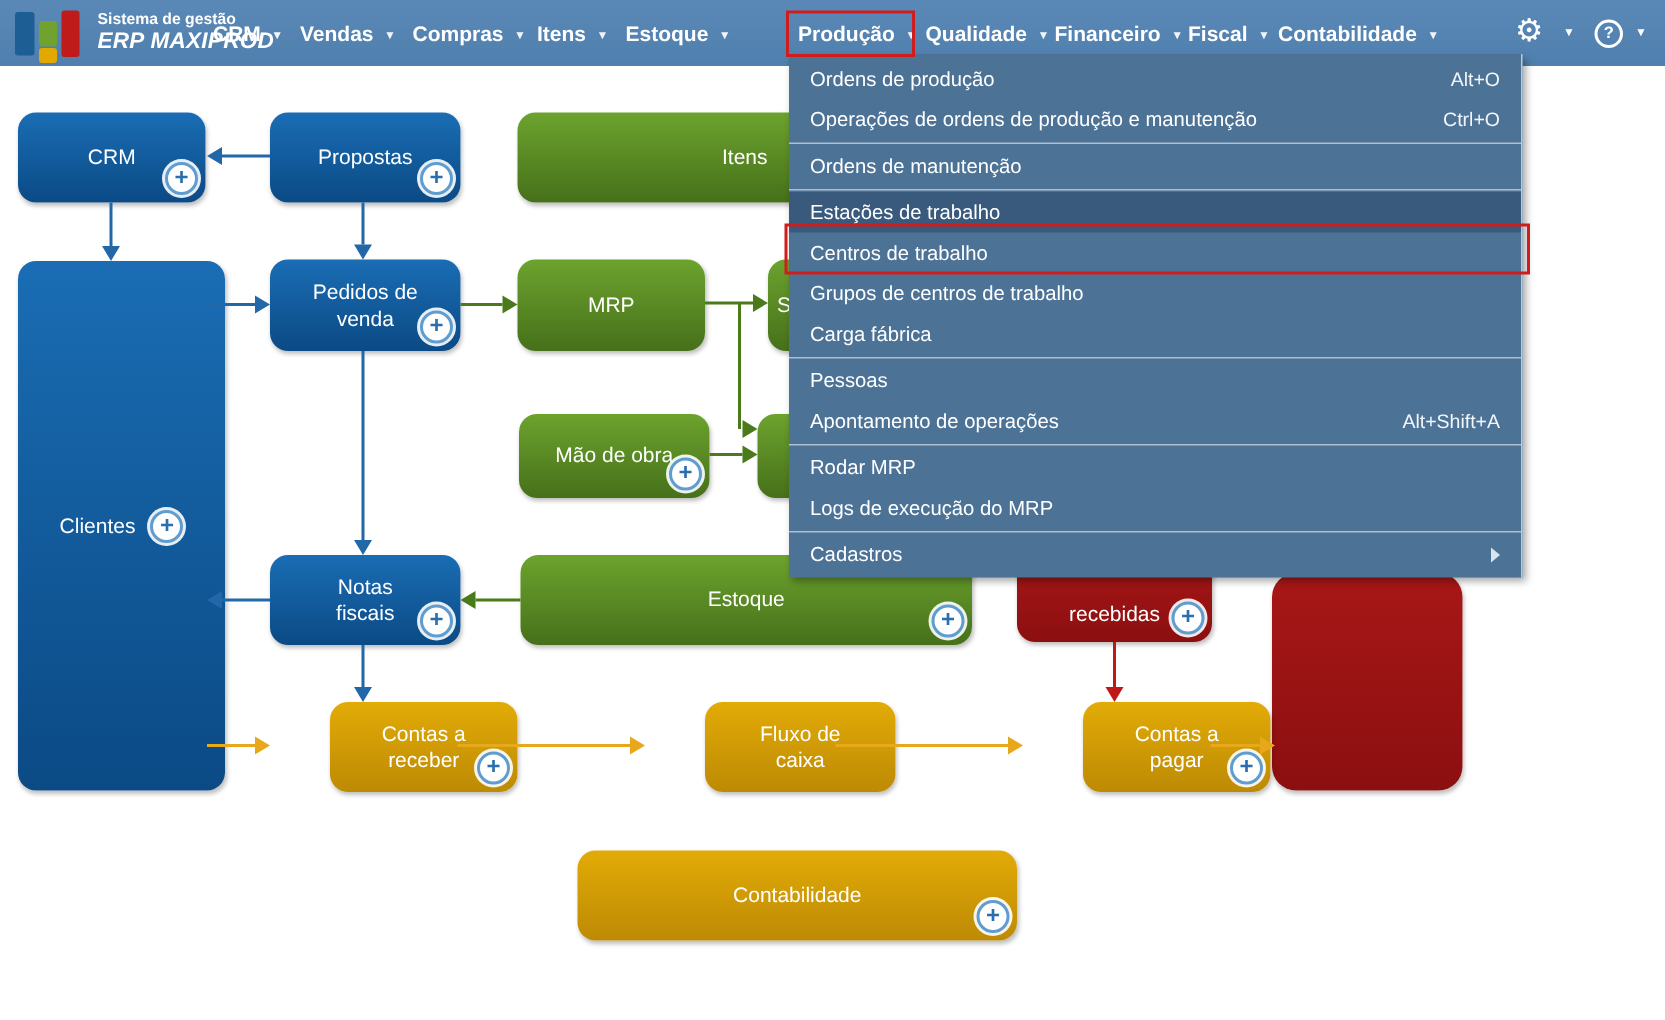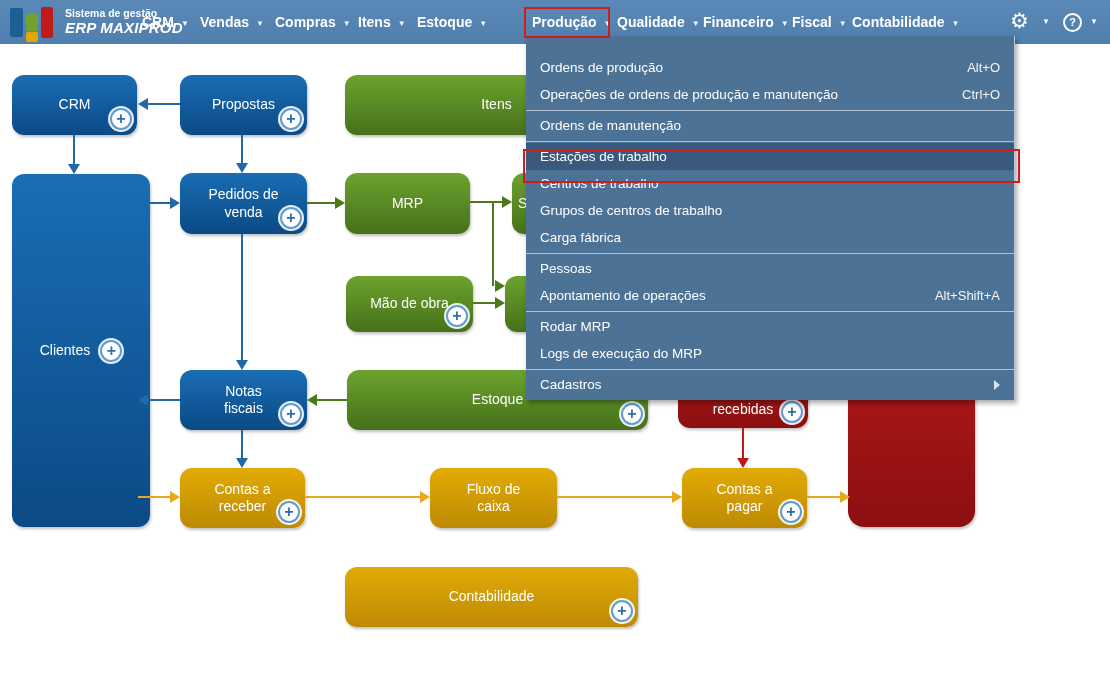--- a/index.html
+++ b/index.html
@@ -37,42 +37,42 @@
   .icon-caret2{left:1090px;line-height:44px;font-size:8px;}
   
   .red-box{position:absolute;border:2px solid #cf1d1d;z-index:40;pointer-events:none;}
   .rb-nav{left:524px;top:7px;width:82px;height:27px;}
   .rb-menu{left:523px;top:149px;width:493px;height:30px;}
   
   .menu{
     position:absolute;left:526px;top:36px;width:488px;z-index:20;
     background:#4c7296;border-right:1px solid #b9c8d6;
     box-shadow:2px 3px 5px rgba(0,0,0,.35);
-    padding:18px 0 2px 0;
+    padding:3px 0 2px 0;
   }
   .menu-item{
     height:27px;line-height:27px;padding:0 14px;display:flex;
     justify-content:space-between;align-items:center;
     color:#fff;font-size:13.5px;cursor:pointer;white-space:nowrap;
   }
   .menu-item .sc{font-size:13px;color:#f2f6fa;}
   .menu-item.hl{background:#3a5a7d;text-align:center;}
   .menu-sep{border-top:1px solid rgba(255,255,255,.55);margin:2px 0 1px 0;height:0;}
   .sub-arrow{width:0;height:0;border-top:5px solid transparent;border-bottom:5px solid transparent;
              border-left:6px solid #d9e4ee;}
   
   .box{
     position:absolute;border-radius:12px;color:#fff;font-size:14px;
     display:flex;align-items:center;justify-content:center;text-align:center;
     box-shadow:1px 2px 3px rgba(0,0,0,.25);z-index:1;
   }
   .lbl{white-space:pre-line;line-height:1.25;}
   .b-blue{background:linear-gradient(#1a6db4,#0b4a85);}
   .b-green{background:linear-gradient(#6ca32e,#46701a);}
-  .b-yellow{background:linear-gradient(#e2ab07,#bd8a04);}
+  .b-yellow{background:linear-gradient(#e2ab07,#bd8a04);margin-left:40px;}
   .b-red{background:linear-gradient(#a81717,#8c0f10);}
   .plus{
     position:absolute;right:5px;bottom:5px;width:18px;height:18px;border-radius:50%;
     background:#fff;border:2px solid #5f9cd0;box-shadow:0 0 0 2px rgba(255,255,255,.9);
     color:#2a6fad;font-size:16px;font-weight:bold;line-height:17px;text-align:center;cursor:pointer;
   }
   .plus.inline{position:static;margin-left:10px;flex:0 0 auto;}
   .ln{position:absolute;background:var(--c);z-index:2;}
   .ah{position:absolute;width:0;height:0;z-index:2;}
   .ah.r{border-top:6px solid transparent;border-bottom:6px solid transparent;border-left:10px solid var(--c);}

